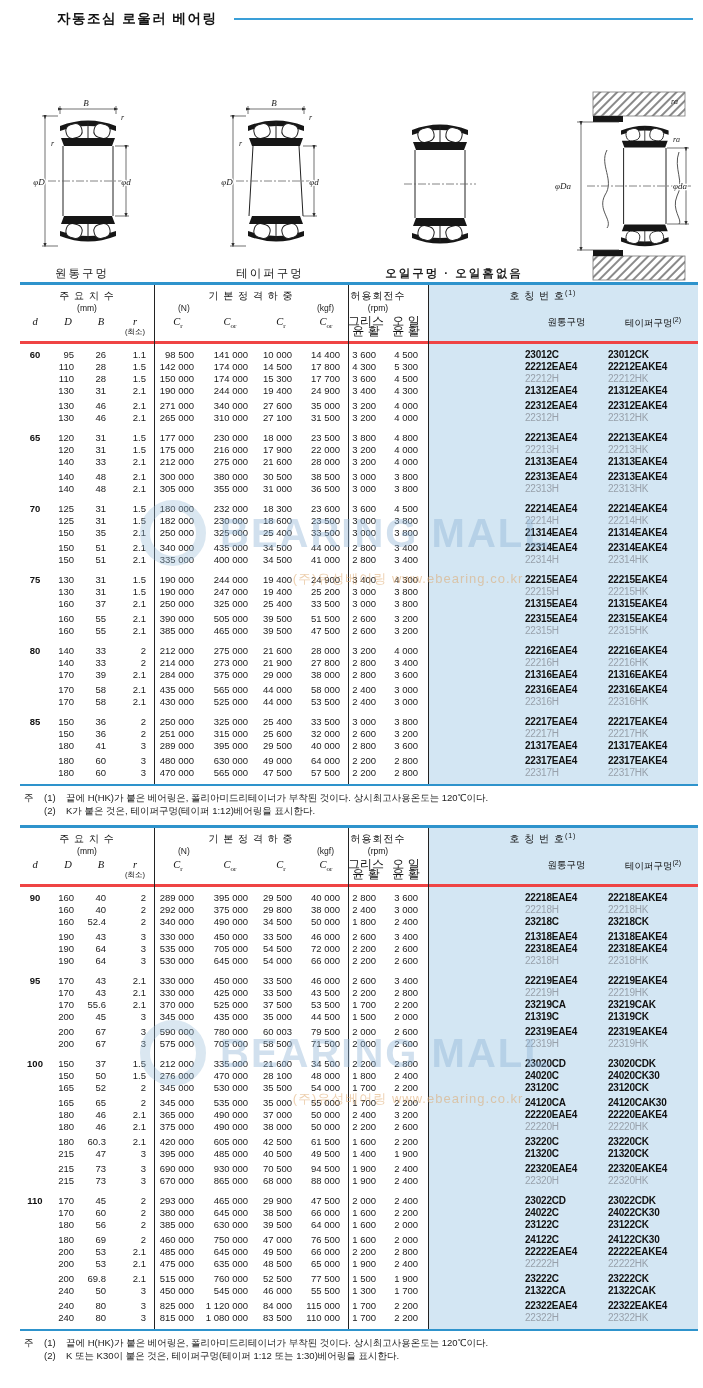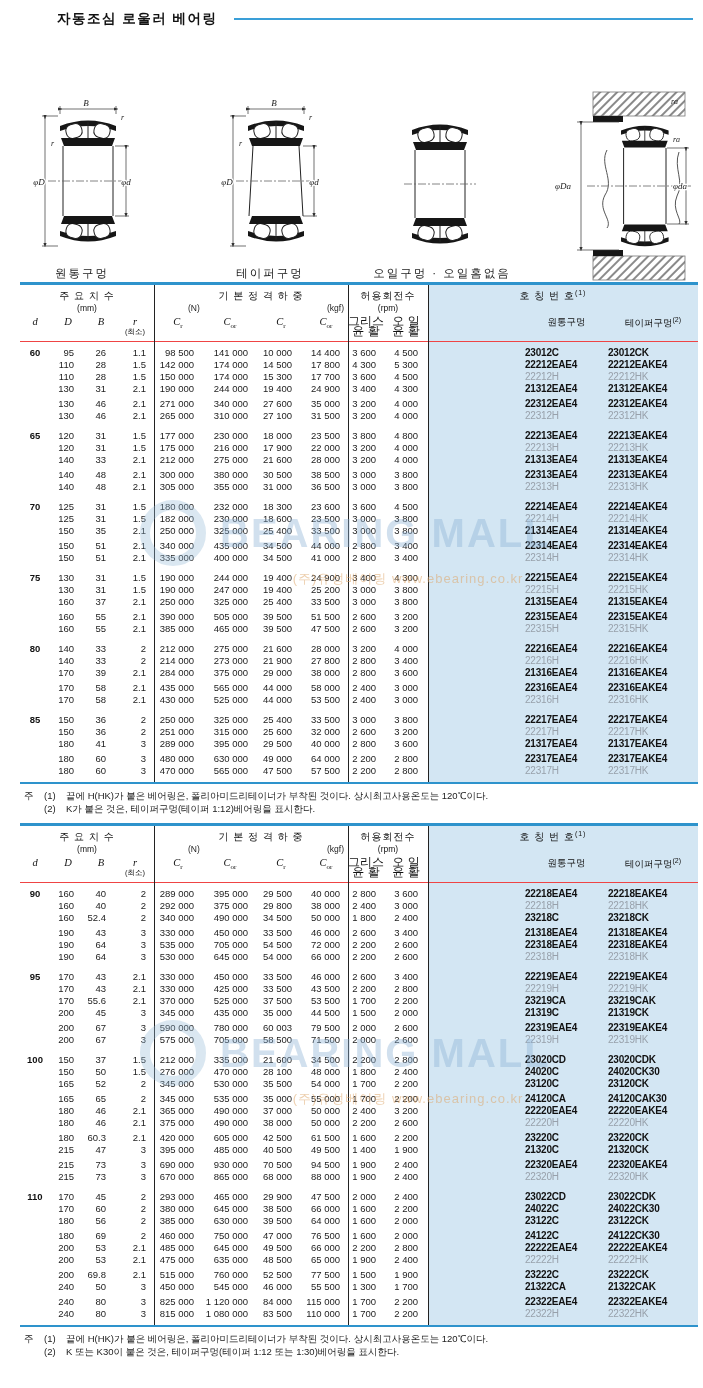--- a/index.html
+++ b/index.html
@@ -14,35 +14,35 @@
   
   .diagrams{position:relative;height:252px;margin-top:2px;}
   .diagrams svg{position:absolute;}
   .dg1{left:30px;top:66px;}
   .dg2{left:218px;top:66px;}
   .dg3{left:404px;top:78px;}
   .dg4{left:533px;top:60px;}
   .caption{position:absolute;top:236px;font-size:11.5px;letter-spacing:2px;color:#222;text-align:center;}
   .cap1{left:30px;width:104px;}
   .cap2{left:218px;width:104px;}
-  .cap3{left:352px;width:180px;}
+  .cap3{left:364px;width:180px;font-weight:bold;}
   .dim{font:italic 9px "Liberation Serif", serif;fill:#222;paint-order:stroke;stroke:#fff;stroke-width:2.5px;stroke-linejoin:round;}
   .dimsmall{font:italic 8px "Liberation Serif", serif;fill:#222;}
   
   .cat-table{
     position:relative;margin-left:20px;width:678px;
     border-top:3px solid #2e93cc;border-bottom:2px solid #2e93cc;
   }
   .blue-panel{position:absolute;left:408px;right:0;top:0;bottom:0;background:#d3e6f3;z-index:0;}
   .vl{position:absolute;top:0;bottom:0;width:1px;background:#222;z-index:2;}
   .vl1{left:134px;} .vl2{left:328px;} .vl3{left:408px;}
-  .thead{position:relative;z-index:1;border-bottom:1px solid #ef4444;padding-top:4px;}
+  .thead{position:relative;z-index:1;border-bottom:3px solid #ef4444;padding-top:4px;}
   .hsec-row{display:flex;}
   .hsec{text-align:center;}
-  .hs-dims{width:134px;} .hs-load{width:194px;padding-left:10px;} .hs-rpm{width:60px;} .hs-no{width:270px;}
+  .hs-dims{width:134px;} .hs-load{width:194px;} .hs-rpm{width:60px;} .hs-no{width:270px;}
   .hsec .t{font-size:10px;color:#111;letter-spacing:1px;}
   .hsec .u{font-size:8.5px;color:#111;}
   .load-units{display:flex;justify-content:space-between;padding:0 14px 0 24px;font-size:8.5px;}
   .hsyms{display:grid;grid-template-columns:30px 36px 30px 38px 48px 56px 46px 44px 36px 44px 180px 90px;
          align-items:start;padding:3px 0 4px 0;}
   .hsym{text-align:center;font:italic 10.5px "Liberation Serif", serif;color:#111;}
   .hsym sub{font-size:7px;font-style:normal;}
   .rmin{display:block;font:7.5px "Liberation Sans", sans-serif;color:#111;}
   .kcol{font-family:"Liberation Sans", sans-serif;font-style:normal;font-size:12px;line-height:10px;}
   .h-name{font-family:"Liberation Sans", sans-serif;font-style:normal;font-size:9.5px;}

